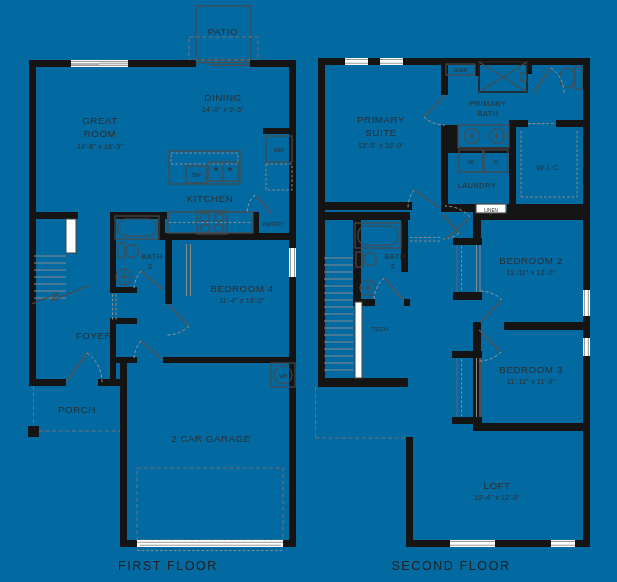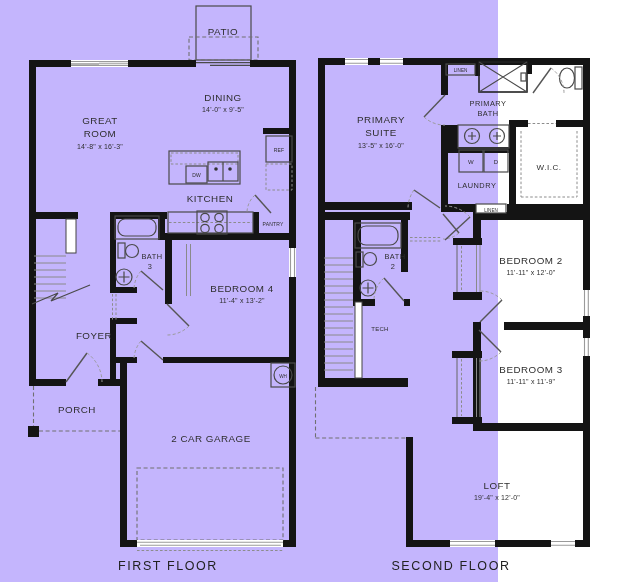--- a/index.html
+++ b/index.html
@@ -1,16 +1,16 @@
 <!DOCTYPE html>
 <html><head>
 <meta charset="utf-8">
 <style>
   html,body{margin:0;padding:0;background:#ffffff;}
-  .stage{width:498px;height:582px;background:#c4b5fd;position:relative;font-family:"Liberation Sans",sans-serif;}
+  .stage{width:617px;height:582px;background:#0369a1;position:relative;font-family:"Liberation Sans",sans-serif;}
   svg{display:block;}
   .wall{fill:#141414;}
   .thin{fill:#fff;stroke:#4a4a4a;stroke-width:1.2;}
   .thinline{fill:none;stroke:#4a4a4a;stroke-width:1.2;}
   .ltline{fill:none;stroke:#9a9a9a;stroke-width:1.1;}
   .dash{fill:none;stroke:#707070;stroke-width:1.1;stroke-dasharray:4 2.6;}
   .dash2{fill:none;stroke:#8c8c8c;stroke-width:1;stroke-dasharray:2.6 2;}
   .leaf{fill:none;stroke:#555;stroke-width:1.4;}
   .swing{fill:none;stroke:#9a9a9a;stroke-width:1;stroke-dasharray:3 2.2;}
   .tread{stroke:#8a8a8a;stroke-width:1;}

